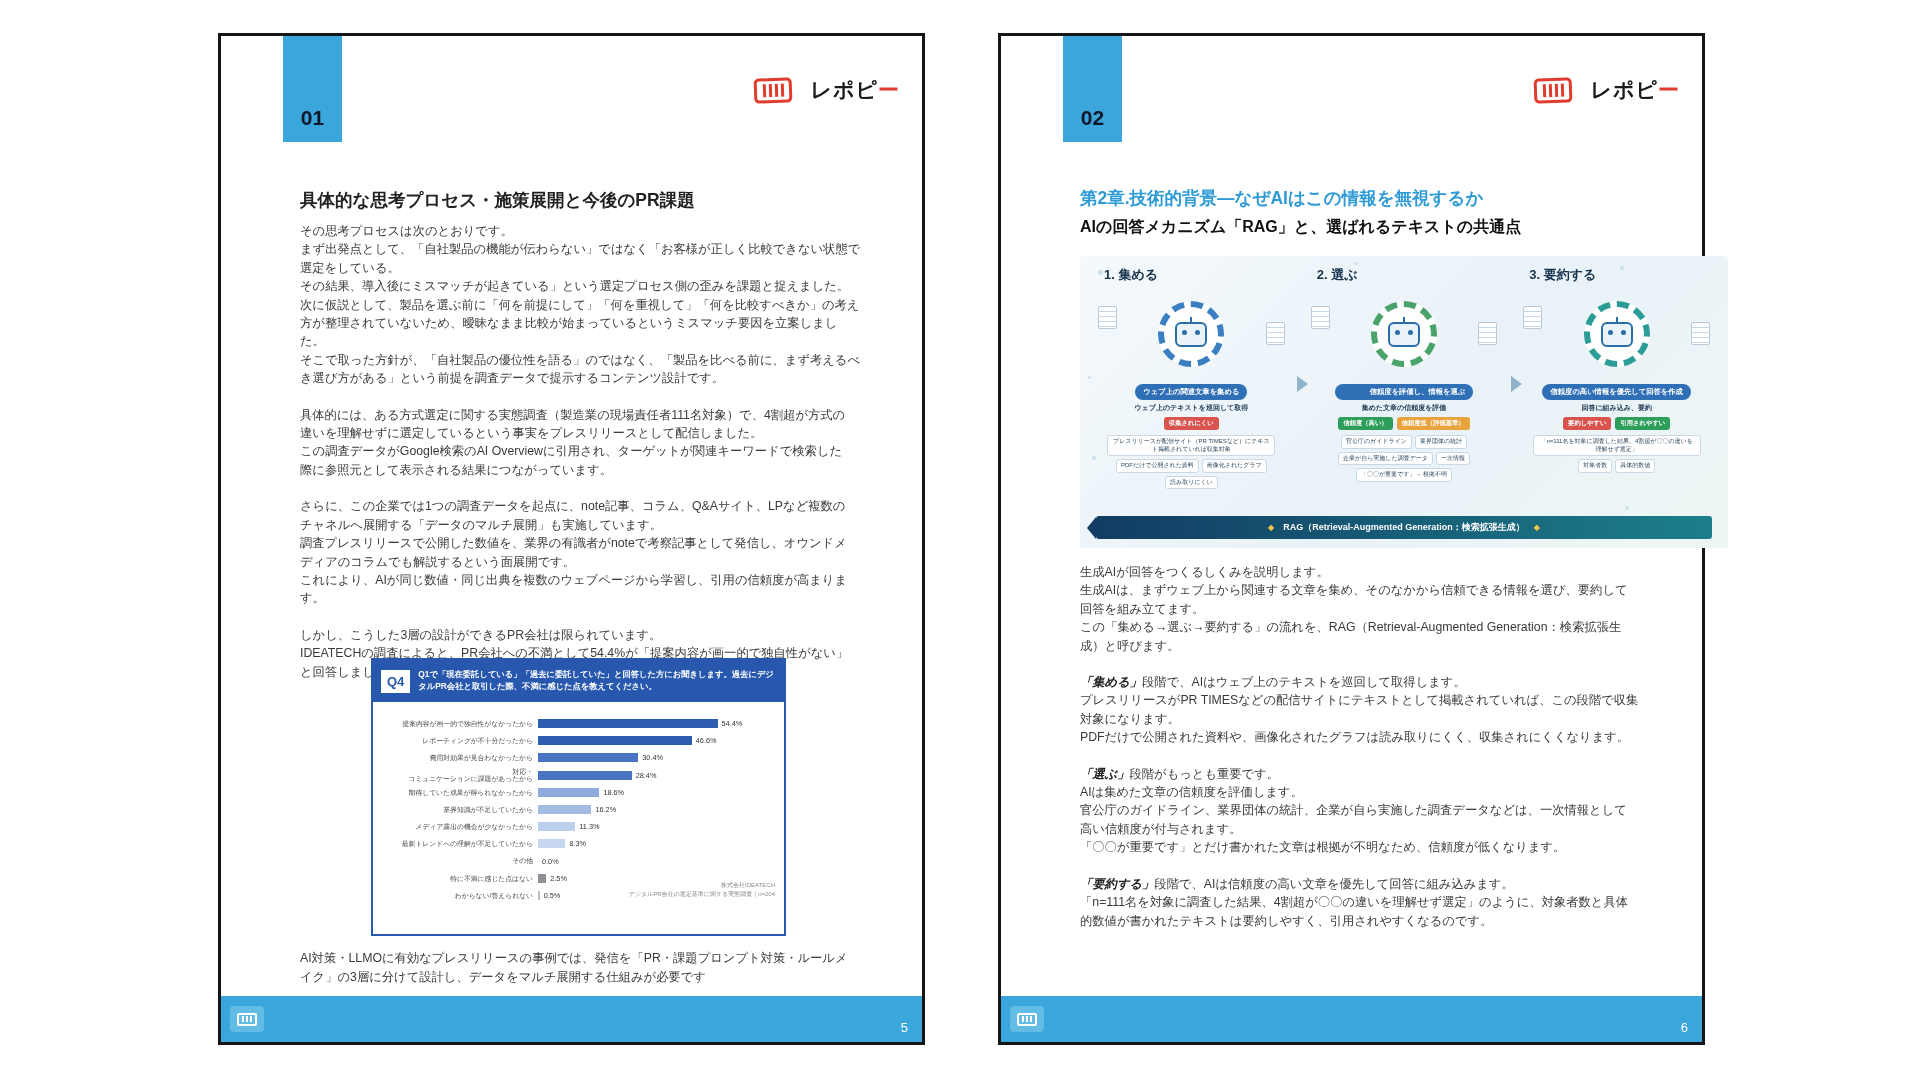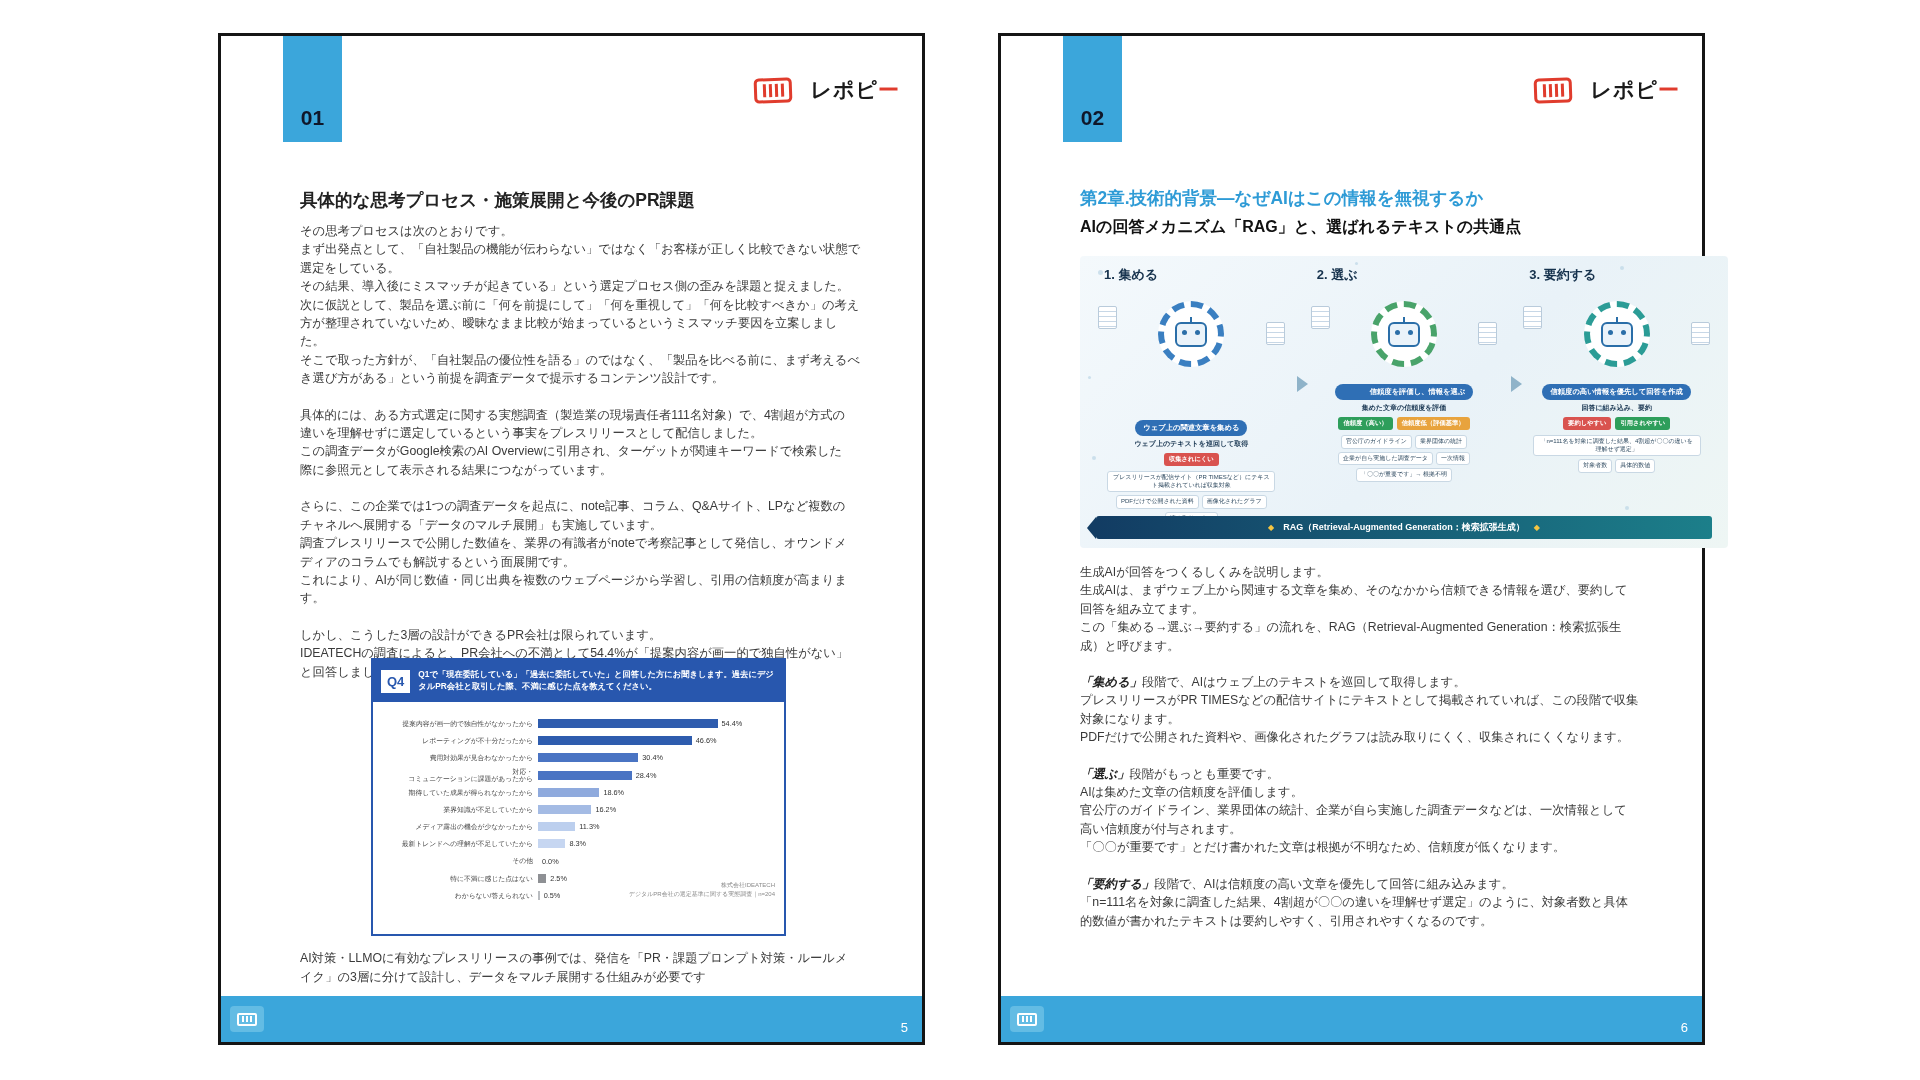--- a/index.html
+++ b/index.html
@@ -240,21 +240,21 @@
             <div class="step-title">1. 集める</div>
             <div class="robot-zone">
               <div class="doc-card" style="left: 8px; top: 18px;"></div>
               <div class="doc-card" style="right: 8px; top: 34px;"></div>
               <div class="ring" style="border-color: rgb(58, 127, 193);">
                 <div class="robot">
                   <div class="antenna"></div>
                 </div>
               </div>
             </div>
-            <div class="pill" style="background: rgb(47, 111, 181); margin-top: 36px;">ウェブ上の関連文章を集める</div>
+            <div class="pill" style="background: rgb(47, 111, 181);">ウェブ上の関連文章を集める</div>
             <div class="subcap">ウェブ上のテキストを巡回して取得</div>
             <div class="tags">
               <span class="tag" style="background: rgb(217, 83, 79);">収集されにくい</span>
             </div>
             <div class="notes">
               <span class="note">プレスリリースが配信サイト（PR TIMESなど）にテキスト掲載されていれば収集対象</span>
               <span class="note">PDFだけで公開された資料</span>
               <span class="note">画像化されたグラフ</span>
               <span class="note">読み取りにくい</span>
             </div>

